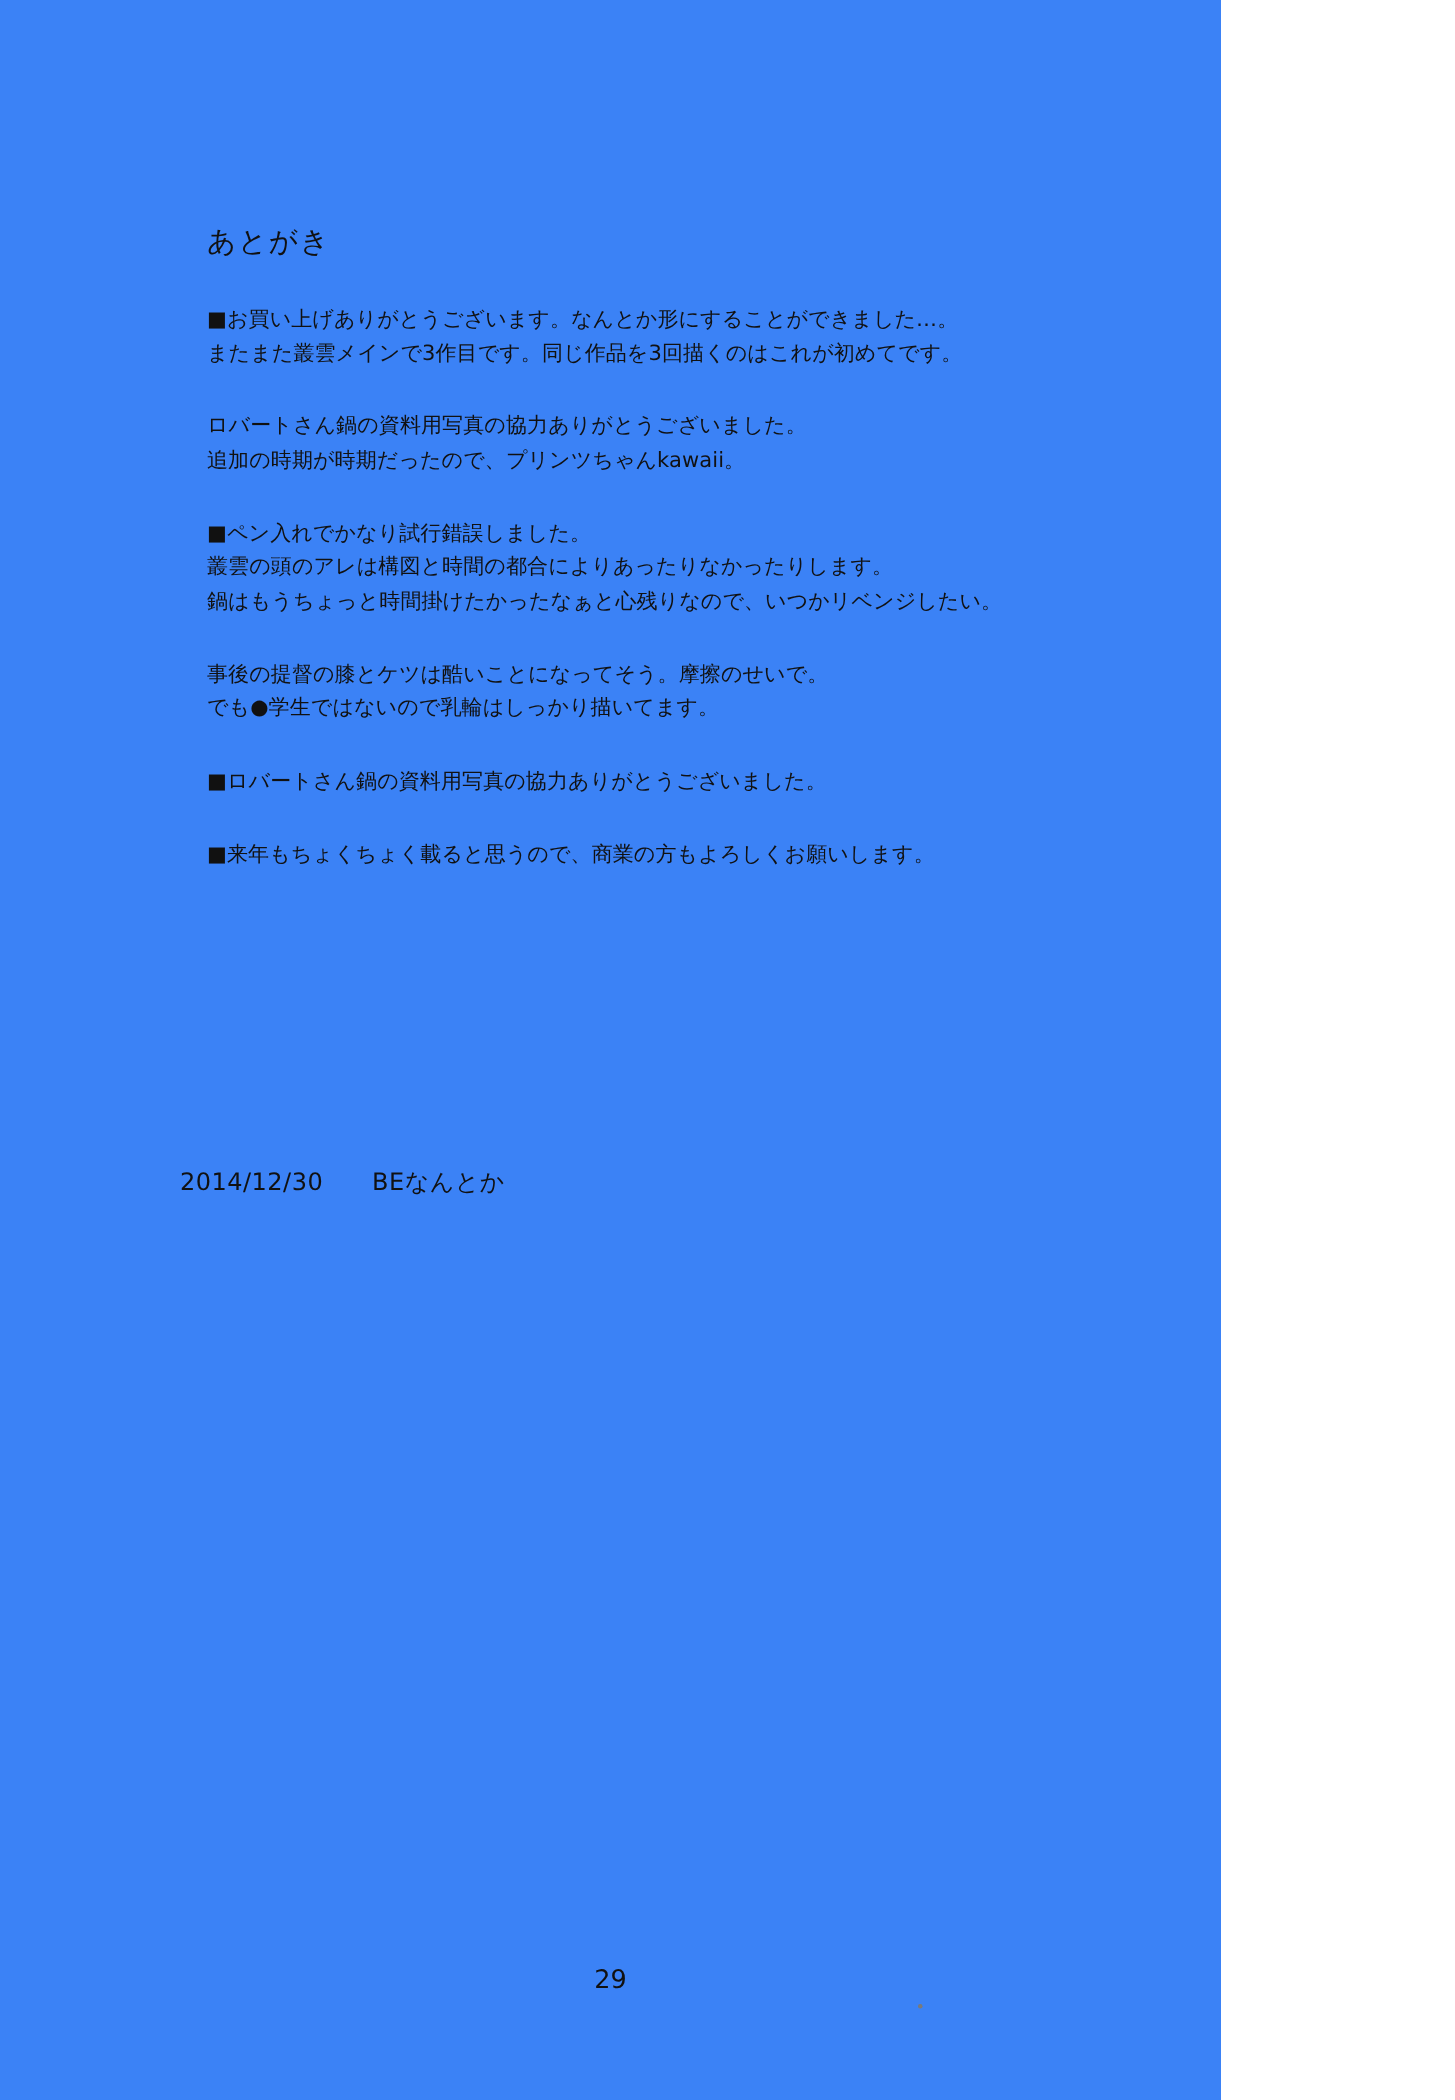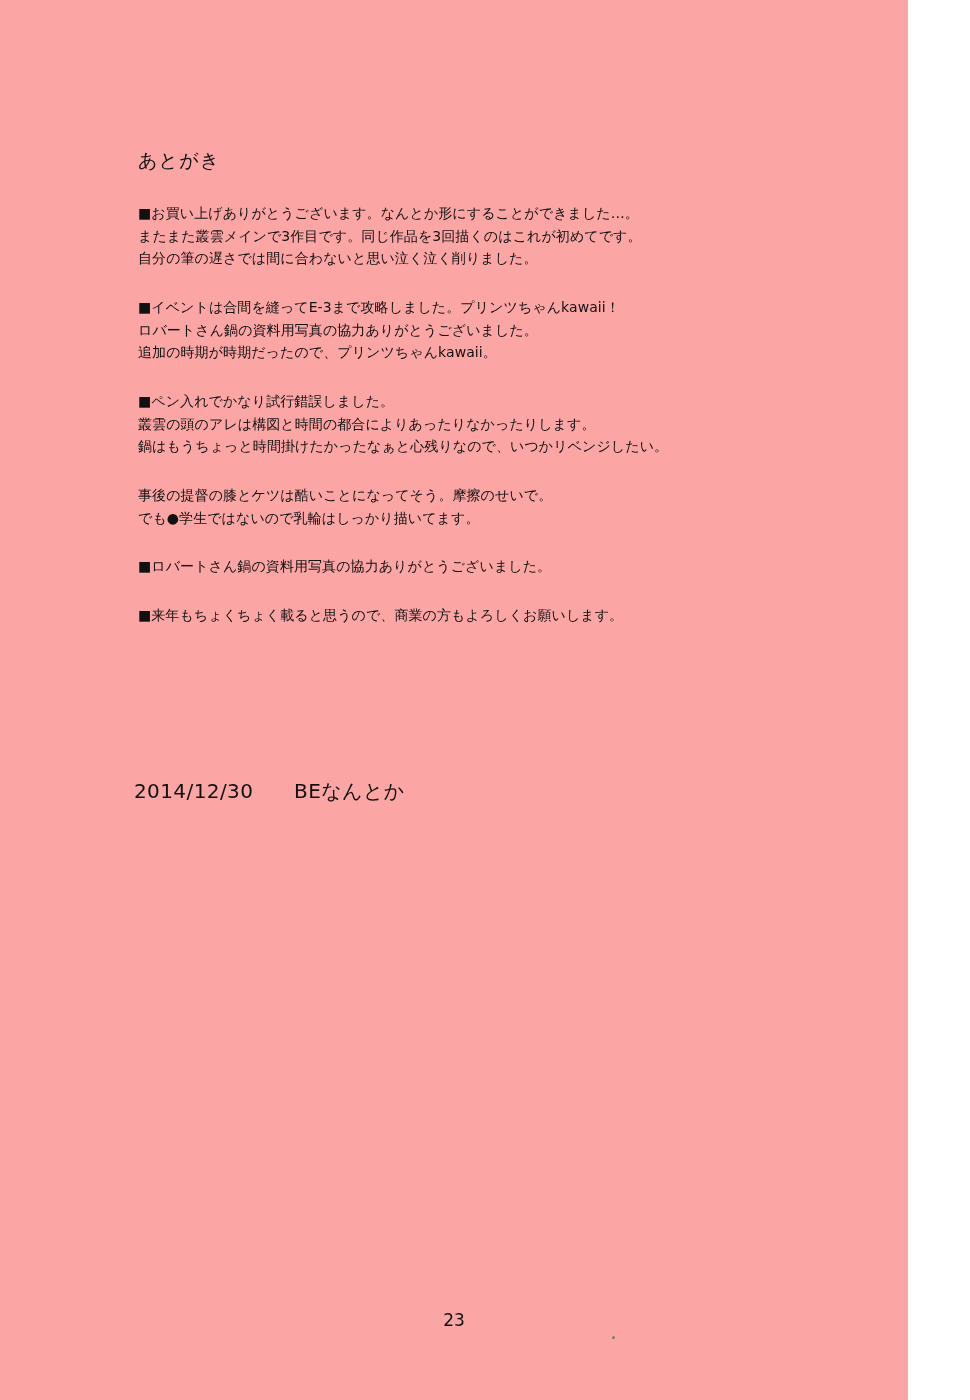--- a/index.html
+++ b/index.html
@@ -2,23 +2,23 @@
 <html><head>
 <meta charset="utf-8">
 <style>
   html, body {
     margin: 0;
     padding: 0;
     background: #ffffff;
   }
   .page {
     position: relative;
-    width: 908px;
+    width: 814px;
     height: 1400px;
-    background: #fca5a5;
+    background: #3b82f6;
     font-family: "DejaVu Sans", "Liberation Sans", sans-serif;
     color: #111111;
     overflow: hidden;
   }
   .afterword {
     position: absolute;
     left: 138px;
     top: 148px;
     width: 700px;
   }
@@ -37,23 +37,23 @@
   }
   .line {
     font-size: 14px;
     line-height: 1.62;
     letter-spacing: 0.005em;
     white-space: pre;
     color: #111111;
   }
   .signature {
     position: absolute;
-    left: 134px;
+    left: 120px;
     top: 778px;
-    font-size: 20px;
+    font-size: 16px;
     letter-spacing: 0.02em;
     color: #111111;
     white-space: pre;
     text-align: center;
   }
   .page-number {
     position: absolute;
     left: 0;
     right: 0;
     top: 1310px;
@@ -75,25 +75,23 @@
 <body>
 
 <div class="page">
 
   <div class="afterword">
     <h1 class="afterword-title">あとがき</h1>
 
     <div class="para">
       <div class="line">■お買い上げありがとうございます。なんとか形にすることができました…。</div>
       <div class="line">またまた叢雲メインで3作目です。同じ作品を3回描くのはこれが初めてです。</div>
-      <div class="line">自分の筆の遅さでは間に合わないと思い泣く泣く削りました。</div>
     </div>
 
     <div class="para">
-      <div class="line">■イベントは合間を縫ってE-3まで攻略しました。プリンツちゃんkawaii！</div>
       <div class="line">ロバートさん鍋の資料用写真の協力ありがとうございました。</div>
       <div class="line">追加の時期が時期だったので、プリンツちゃんkawaii。</div>
     </div>
 
     <div class="para">
       <div class="line">■ペン入れでかなり試行錯誤しました。</div>
       <div class="line">叢雲の頭のアレは構図と時間の都合によりあったりなかったりします。</div>
       <div class="line">鍋はもうちょっと時間掛けたかったなぁと心残りなので、いつかリベンジしたい。</div>
     </div>
 
@@ -106,16 +104,16 @@
       <div class="line">■ロバートさん鍋の資料用写真の協力ありがとうございました。</div>
     </div>
 
     <div class="para">
       <div class="line">■来年もちょくちょく載ると思うので、商業の方もよろしくお願いします。</div>
     </div>
   </div>
 
   <div class="signature">2014/12/30　　BEなんとか</div>
 
-  <div class="page-number">23</div>
+  <div class="page-number">29</div>
   <div class="dot-mark"></div>
 
 </div>
 
 </body></html>

